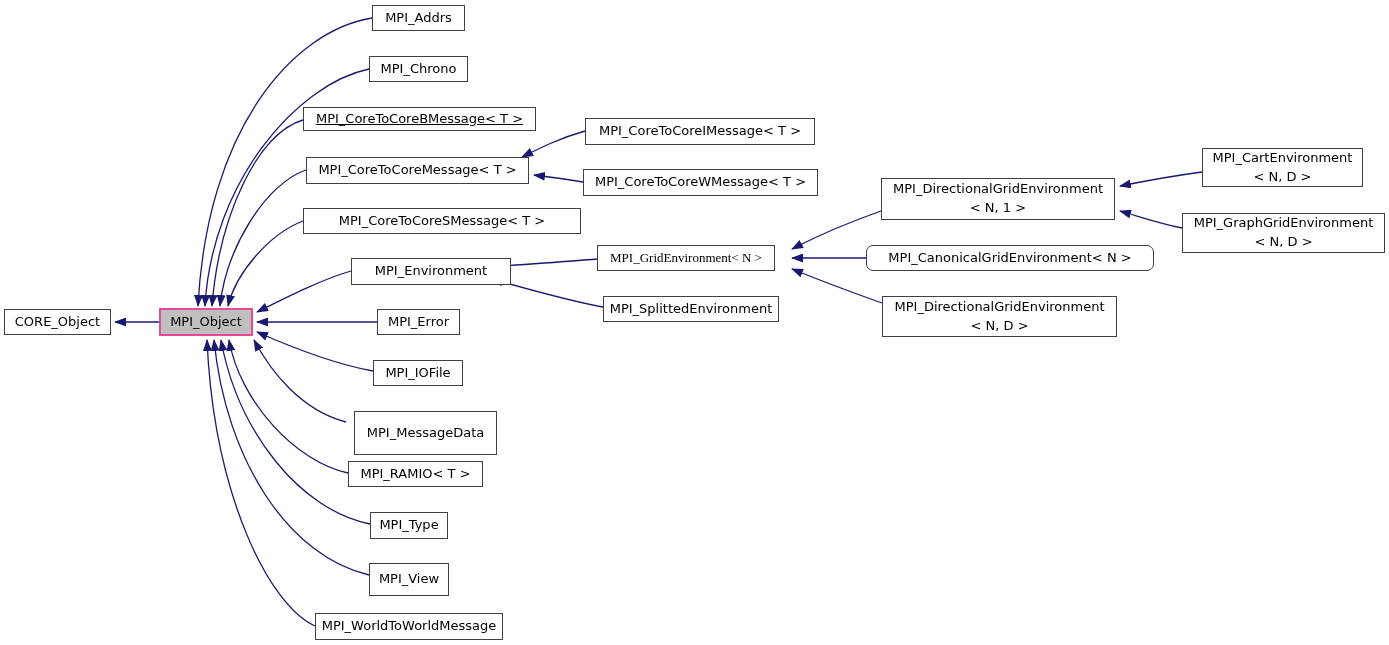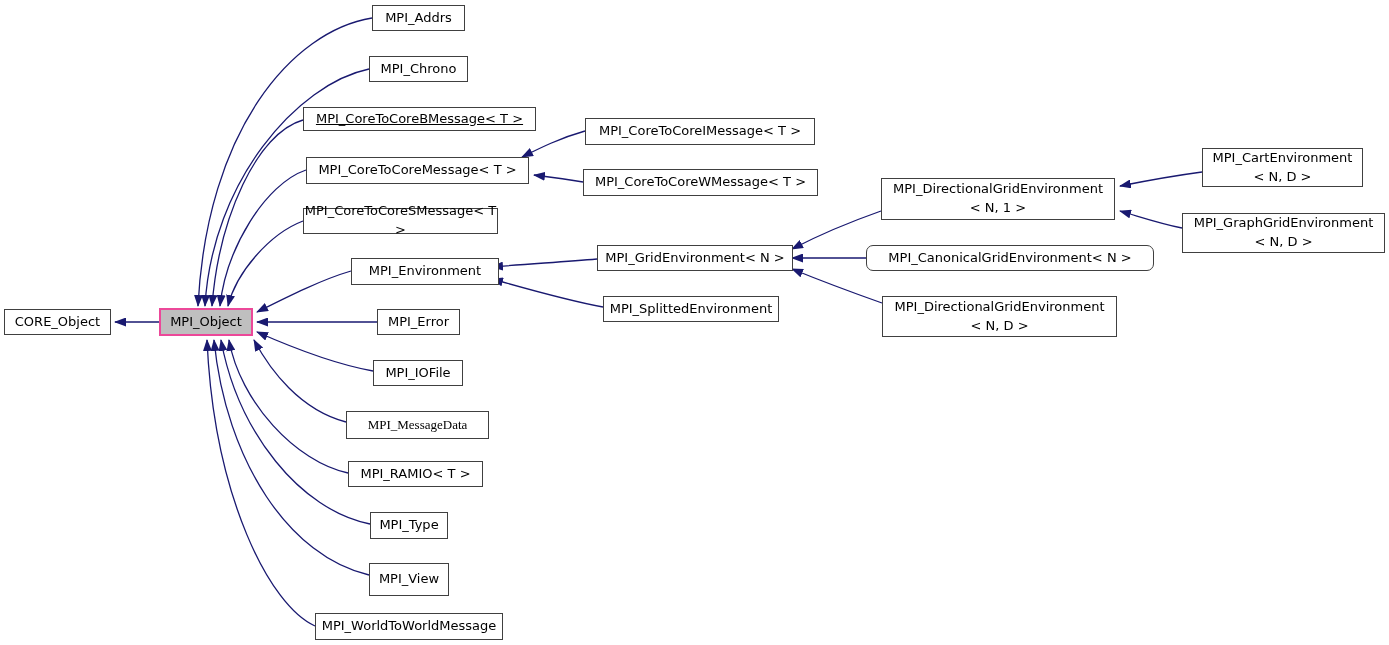--- a/index.html
+++ b/index.html
@@ -30,33 +30,33 @@
     border:2px solid #ec4899;
   }
   
   .n-core-object{left:4px;top:309px;width:107px;height:26px;}
   .n-mpi-object{left:159px;top:308px;width:94px;height:28px;}
   
   .n-addrs{left:372px;top:5px;width:93px;height:26px;}
   .n-chrono{left:369px;top:56px;width:99px;height:26px;}
   .n-ctcb{left:303px;top:107px;width:233px;height:24px;text-decoration:underline;}
   .n-ctcm{left:306px;top:157px;width:223px;height:27px;}
-  .n-ctcs{left:303px;top:208px;width:195px;height:26px;}
-  .n-environment{left:351px;top:258px;width:148px;height:27px;}
+  .n-ctcs{left:303px;top:208px;width:278px;height:26px;}
+  .n-environment{left:351px;top:258px;width:160px;height:27px;}
   .n-error{left:377px;top:309px;width:83px;height:26px;}
   .n-iofile{left:373px;top:360px;width:90px;height:26px;}
-  .n-messagedata{left:346px;top:411px;width:143px;height:28px;font-family:Liberation Serif, serif;}
+  .n-messagedata{left:354px;top:411px;width:143px;height:44px;}
   .n-ramio{left:348px;top:461px;width:135px;height:26px;}
   .n-type{left:370px;top:512px;width:78px;height:27px;}
   .n-view{left:369px;top:563px;width:80px;height:33px;}
   .n-wtw{left:315px;top:613px;width:188px;height:27px;}
   
   .n-ctci{left:585px;top:118px;width:230px;height:27px;}
   .n-ctcw{left:583px;top:169px;width:235px;height:27px;}
-  .n-gridenv{left:597px;top:245px;width:196px;height:26px;}
+  .n-gridenv{left:597px;top:245px;width:178px;height:26px;font-family:Liberation Serif, serif;}
   .n-splittedenv{left:603px;top:296px;width:176px;height:26px;text-align:center;}
   
   .n-dirgrid-n1{left:881px;top:178px;width:234px;height:42px;}
   .n-canonicalgrid{left:866px;top:245px;width:288px;height:26px;border-radius:7px;}
   .n-dirgrid-nd{left:882px;top:296px;width:235px;height:41px;}
   
   .n-cartenv{left:1202px;top:148px;width:161px;height:39px;}
   .n-graphgrid{left:1182px;top:213px;width:203px;height:40px;}
 </style>
 </head>

